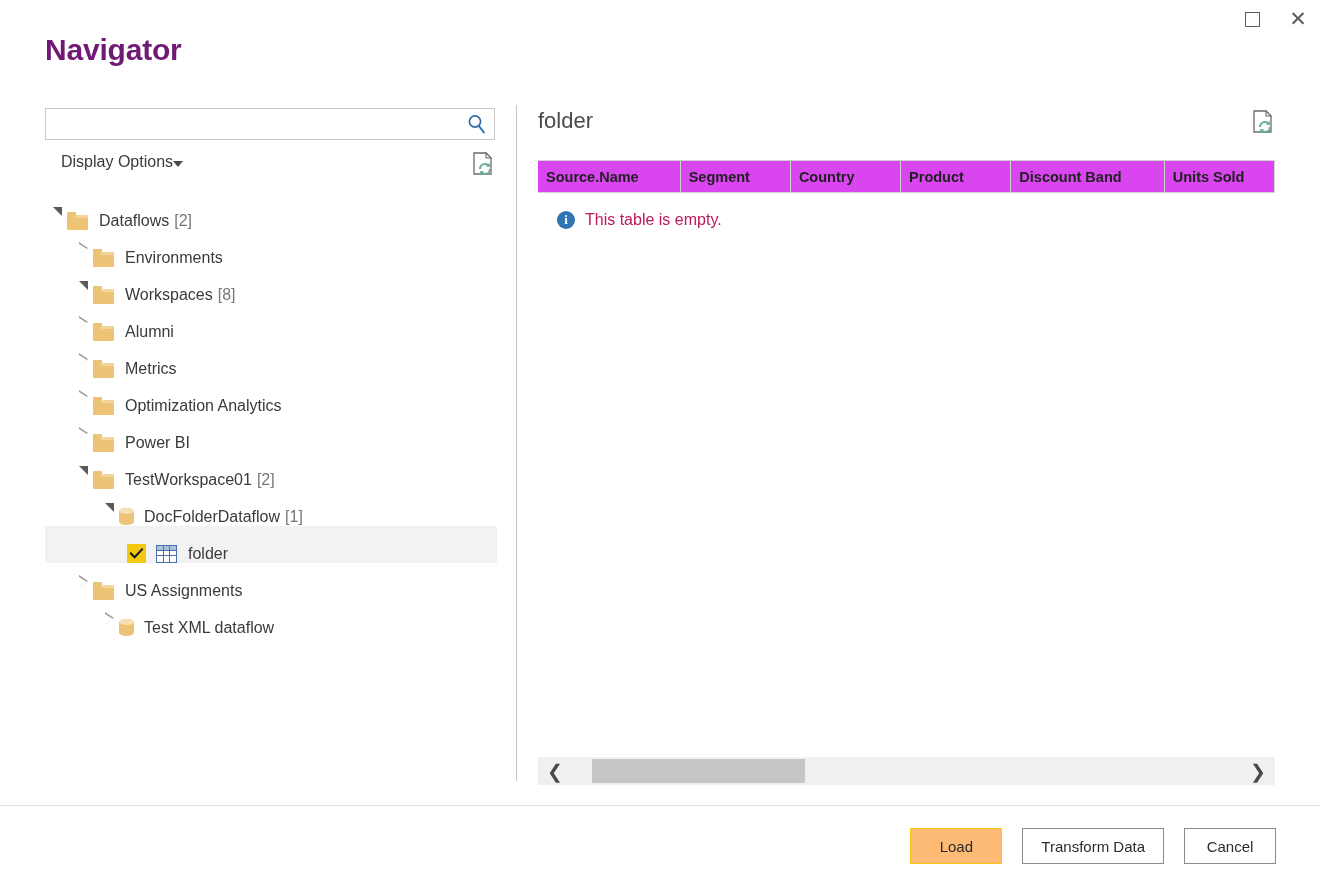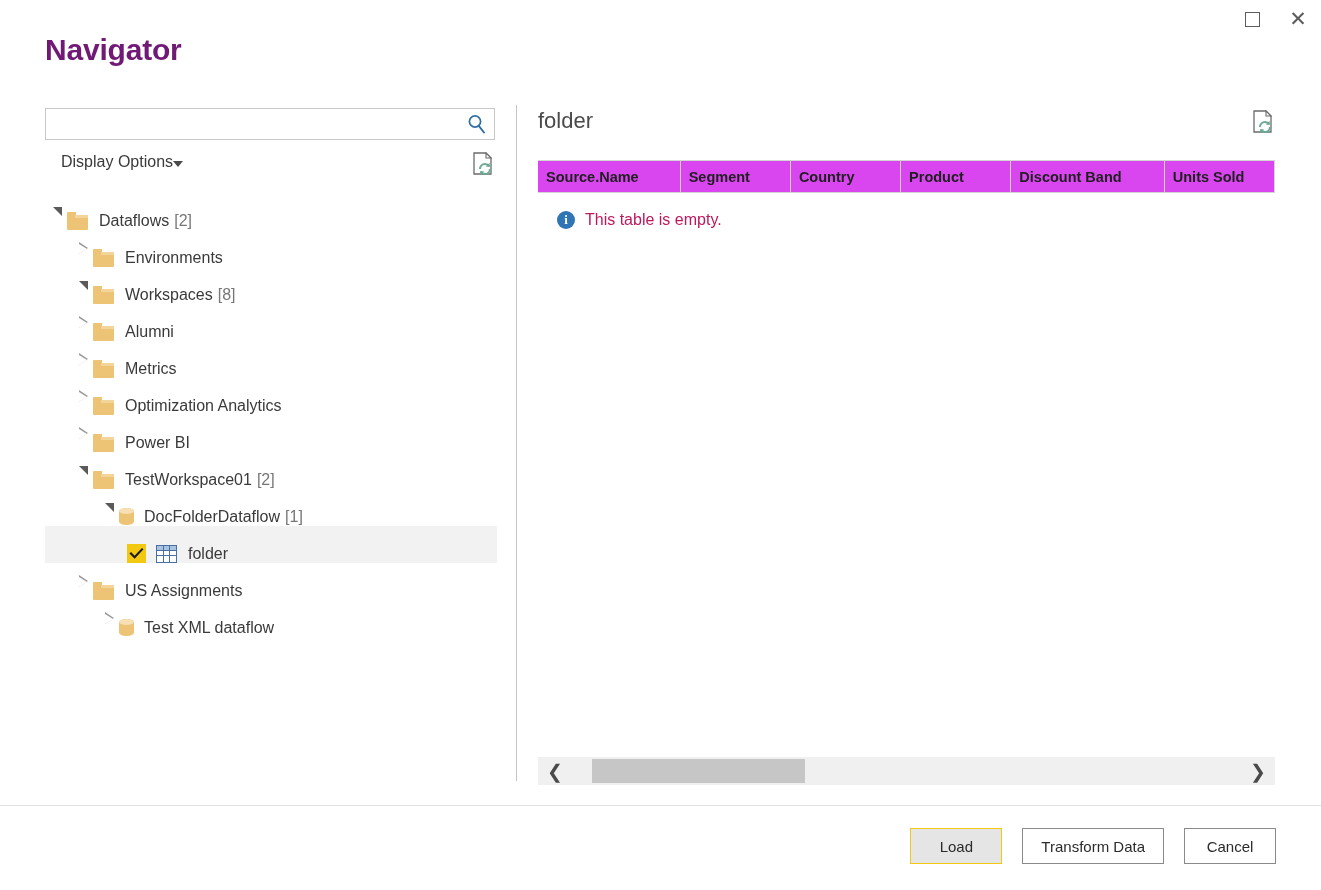--- a/index.html
+++ b/index.html
@@ -417,21 +417,21 @@
     padding: 0 18px;
     font-size: 15px;
     font-family: "Liberation Sans", sans-serif;
     color: #2b2b2b;
     background: #ffffff;
     border: 1.4px solid #8a8a8a;
     cursor: default;
     box-sizing: border-box;
   }
   .btn-primary {
-    background: #e5e5e5;
+    background: #fdba74;
     border: 1.4px solid #f2c811;
     min-width: 92px;
   }
 </style>
 </head>
 <body>
 
 <div class="titlebar">
   <div class="win-controls">
     <div class="win-btn">

